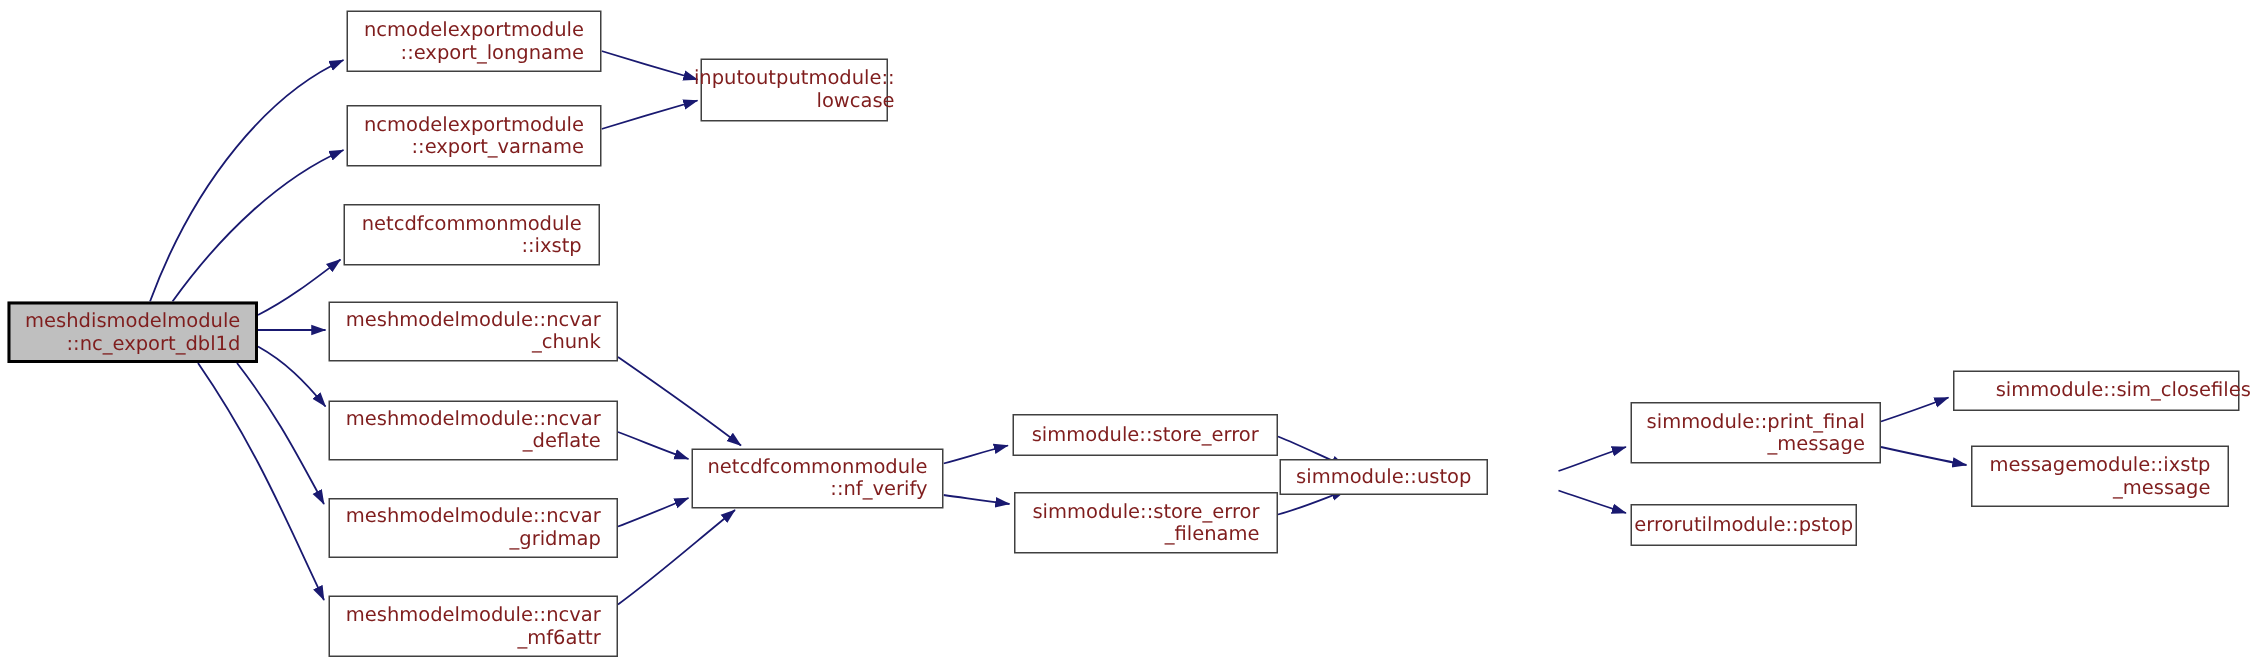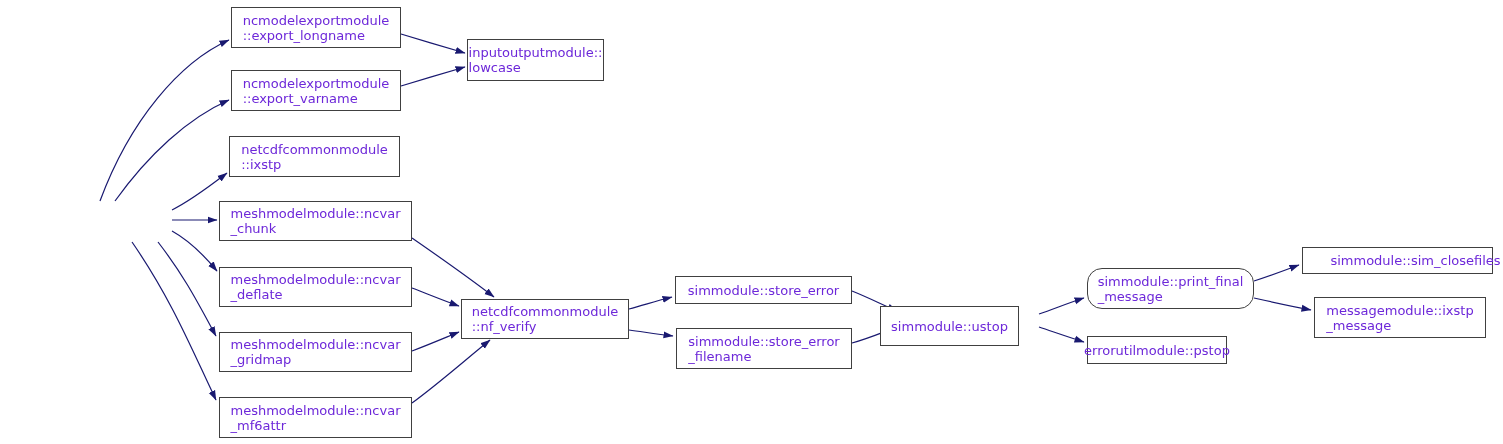--- a/index.html
+++ b/index.html
@@ -19,27 +19,27 @@
     position: absolute;
     left: 0;
     top: 0;
     pointer-events: none;
   }
   .node {
     position: absolute;
     box-sizing: border-box;
     background: #ffffff;
     border: 1.5px solid #404040;
-    color: #6d28d9;
+    color: #7f1d1d;
     font-size: 13px;
     line-height: 15px;
     display: flex;
     align-items: center;
     justify-content: center;
-    text-align: left;
+    text-align: right;
     white-space: pre-line;
     cursor: pointer;
   }
   .node.highlight {
     background: #bfbfbf;
     border: 2px solid #000000;
   }
 </style>
 </head>
 <body>
@@ -70,28 +70,30 @@
       <path d="M629,330 C644,332 656,334 673,336" marker-end="url(#arrow)"></path>
       <path d="M852,291 C867,297 881,304 897,311" marker-end="url(#arrow)"></path>
       <path d="M852,343 C867,339 881,333 897,327" marker-end="url(#arrow)"></path>
       <path d="M1039,314 C1054,309 1068,303 1084,298" marker-end="url(#arrow)"></path>
       <path d="M1039,327 C1054,332 1068,337 1084,342" marker-end="url(#arrow)"></path>
       <path d="M1254,281 C1269,276 1283,271 1299,265" marker-end="url(#arrow)"></path>
       <path d="M1254,298 C1272,302 1290,306 1311,310" marker-end="url(#arrow)"></path>
     </g>
   </svg>
 
+  <div class="node highlight" style="left:5px;   top:201px; width:167px; height:41px;">meshdismodelmodule
+::nc_export_dbl1d</div>
 
   <div class="node" style="left:231px; top:7px;   width:170px; height:41px;">ncmodelexportmodule
 ::export_longname</div>
 
   <div class="node" style="left:231px; top:70px;  width:170px; height:41px;">ncmodelexportmodule
 ::export_varname</div>
 
-  <div class="node" style="left:467px; top:39px;  width:137px; height:42px;">inputoutputmodule::
+  <div class="node" style="left:467px; top:39px;  width:125px; height:42px;">inputoutputmodule::
 lowcase</div>
 
   <div class="node" style="left:229px; top:136px; width:171px; height:41px;">netcdfcommonmodule
 ::ixstp</div>
 
   <div class="node" style="left:219px; top:201px; width:193px; height:40px;">meshmodelmodule::ncvar
 _chunk</div>
 
   <div class="node" style="left:219px; top:267px; width:193px; height:40px;">meshmodelmodule::ncvar
 _deflate</div>
@@ -103,25 +105,25 @@
 _mf6attr</div>
 
   <div class="node" style="left:461px; top:299px; width:168px; height:40px;">netcdfcommonmodule
 ::nf_verify</div>
 
   <div class="node" style="left:675px; top:276px; width:177px; height:28px;">simmodule::store_error</div>
 
   <div class="node" style="left:676px; top:328px; width:176px; height:41px;">simmodule::store_error
 _filename</div>
 
-  <div class="node" style="left:880px; top:306px; width:139px; height:40px;">simmodule::ustop</div>
+  <div class="node" style="left:853px; top:306px; width:139px; height:24px;">simmodule::ustop</div>
 
-  <div class="node" style="left:1087px; top:268px; width:167px; height:41px;border-radius:15px;">simmodule::print_final
+  <div class="node" style="left:1087px; top:268px; width:167px; height:41px;">simmodule::print_final
 _message</div>
 
-  <div class="node" style="left:1087px; top:336px; width:140px; height:28px;">errorutilmodule::pstop</div>
+  <div class="node" style="left:1087px; top:336px; width:151px; height:28px;">errorutilmodule::pstop</div>
 
   <div class="node" style="left:1302px; top:247px; width:191px; height:27px;padding-left:36px;">simmodule::sim_closefiles</div>
 
   <div class="node" style="left:1314px; top:297px; width:172px; height:41px;">messagemodule::ixstp
 _message</div>
 
 </div>
 
 </body></html>

